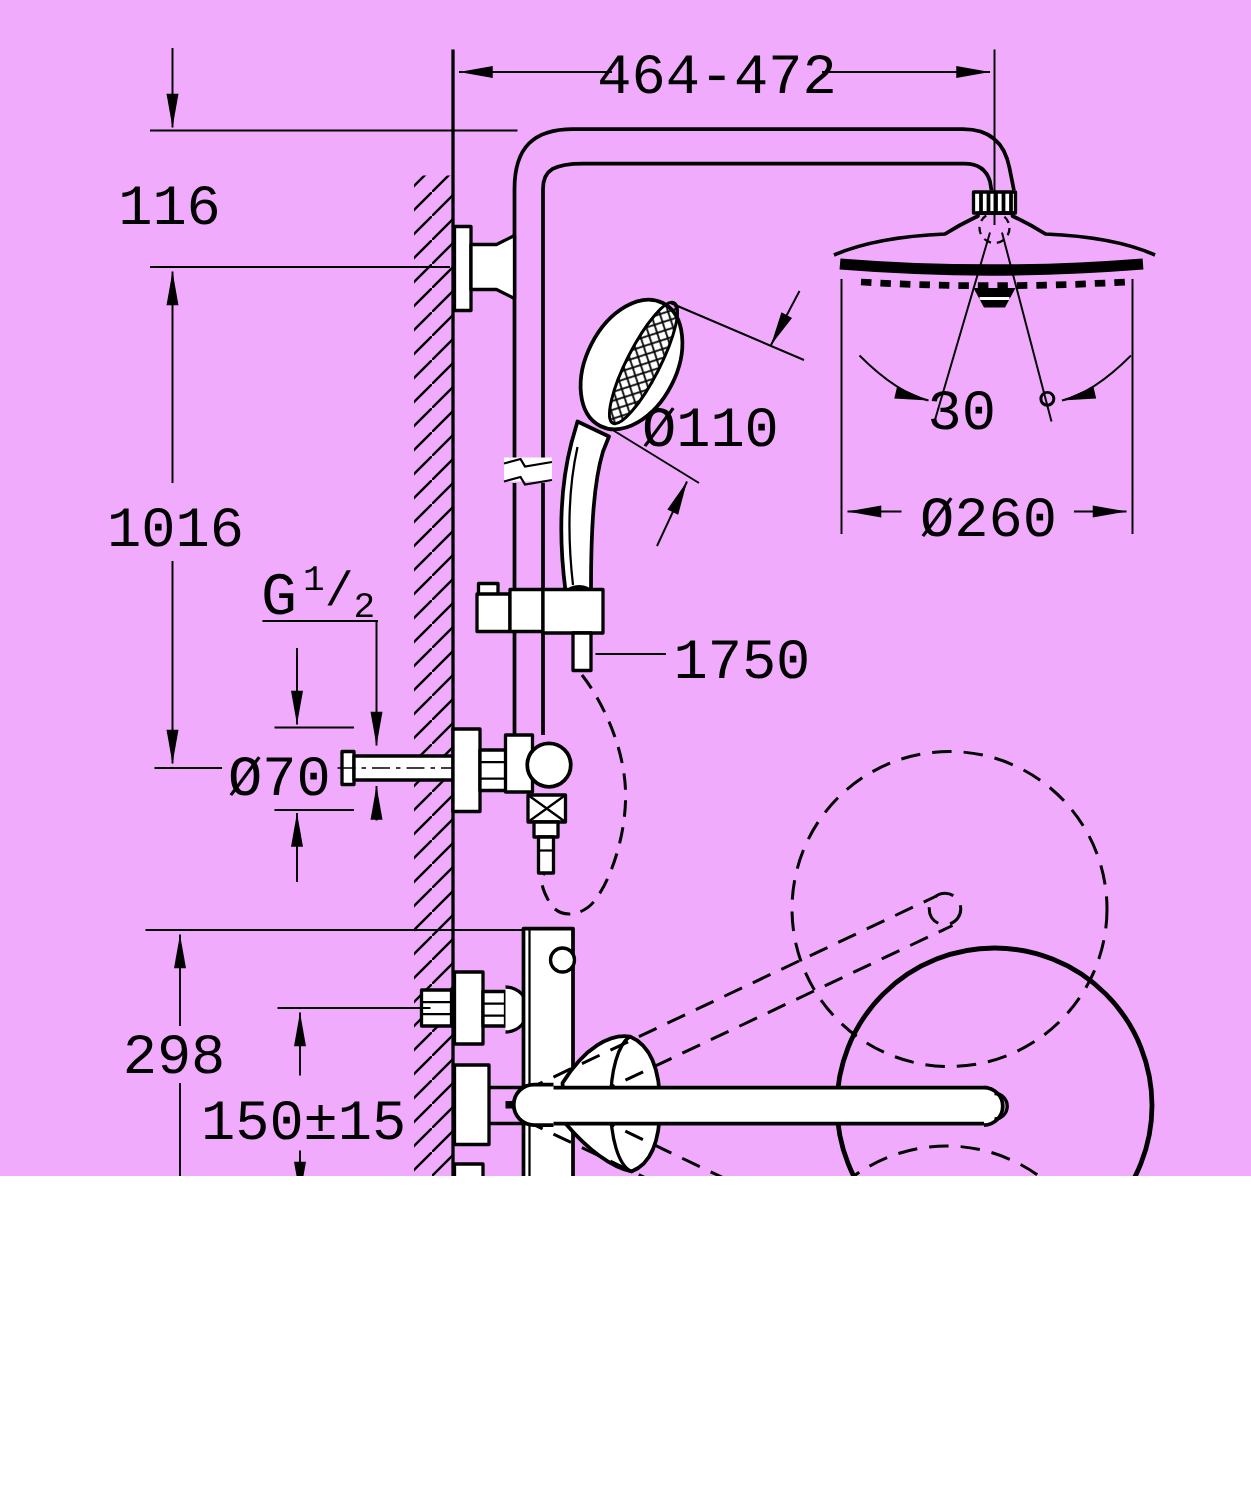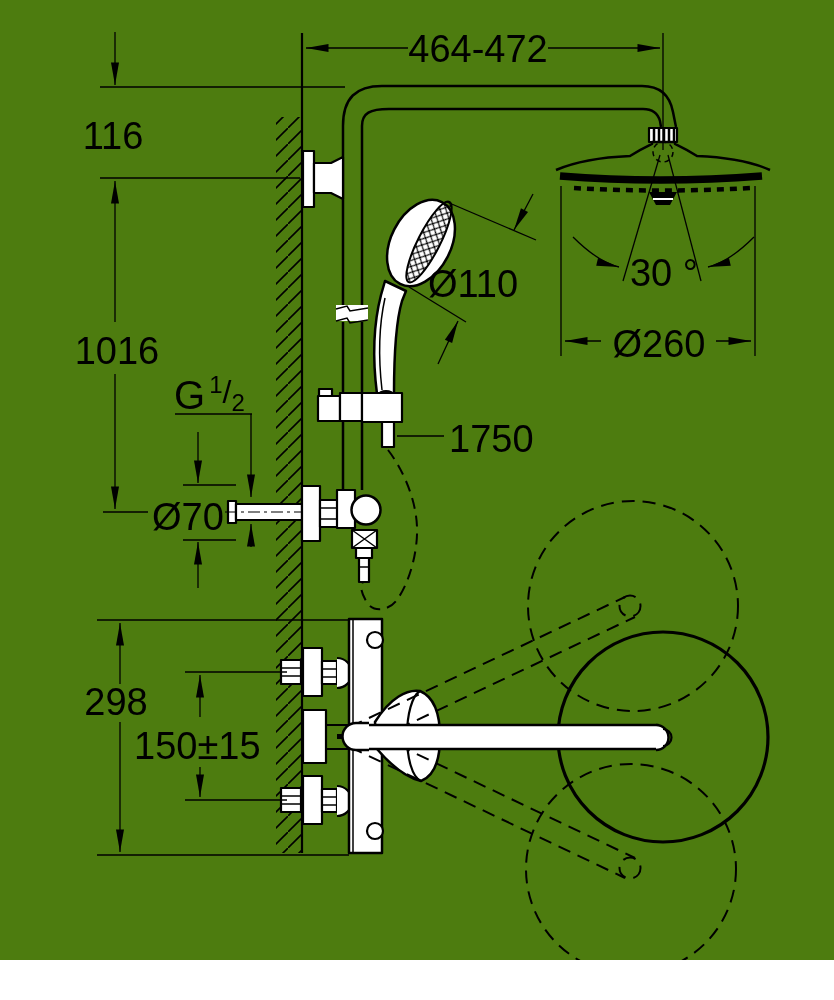--- a/index.html
+++ b/index.html
@@ -1,16 +1,16 @@
 <!DOCTYPE html>
 <html><head>
 <meta charset="utf-8">
 <style>
   html,body{margin:0;padding:0;background:#fff;}
-  .stage{width:834px;height:960px;background:#4d7c0f;position:relative;font-family:Liberation Sans, sans-serif;}
+  .stage{width:834px;height:784px;background:#f0abfc;position:relative;font-family:Liberation Mono, monospace;}
   svg{display:block;}
   .ln{stroke:#000;stroke-width:2.5;fill:none;stroke-linejoin:round;stroke-linecap:butt;}
   .ln2{stroke:#000;stroke-width:2.2;fill:none;stroke-linejoin:round;}
   .thin{stroke:#000;stroke-width:1.5;fill:none;}
   .wfill{fill:#fff;}
   .dim{stroke:#000;stroke-width:1.3;fill:none;}
   .dash{stroke:#000;stroke-width:2;fill:none;stroke-dasharray:13 8;}
   .dimtxt{font-size:38px;fill:#000;}
   .gtxt{font-size:40px;fill:#000;}
   .frac{font-size:24px;fill:#000;}

